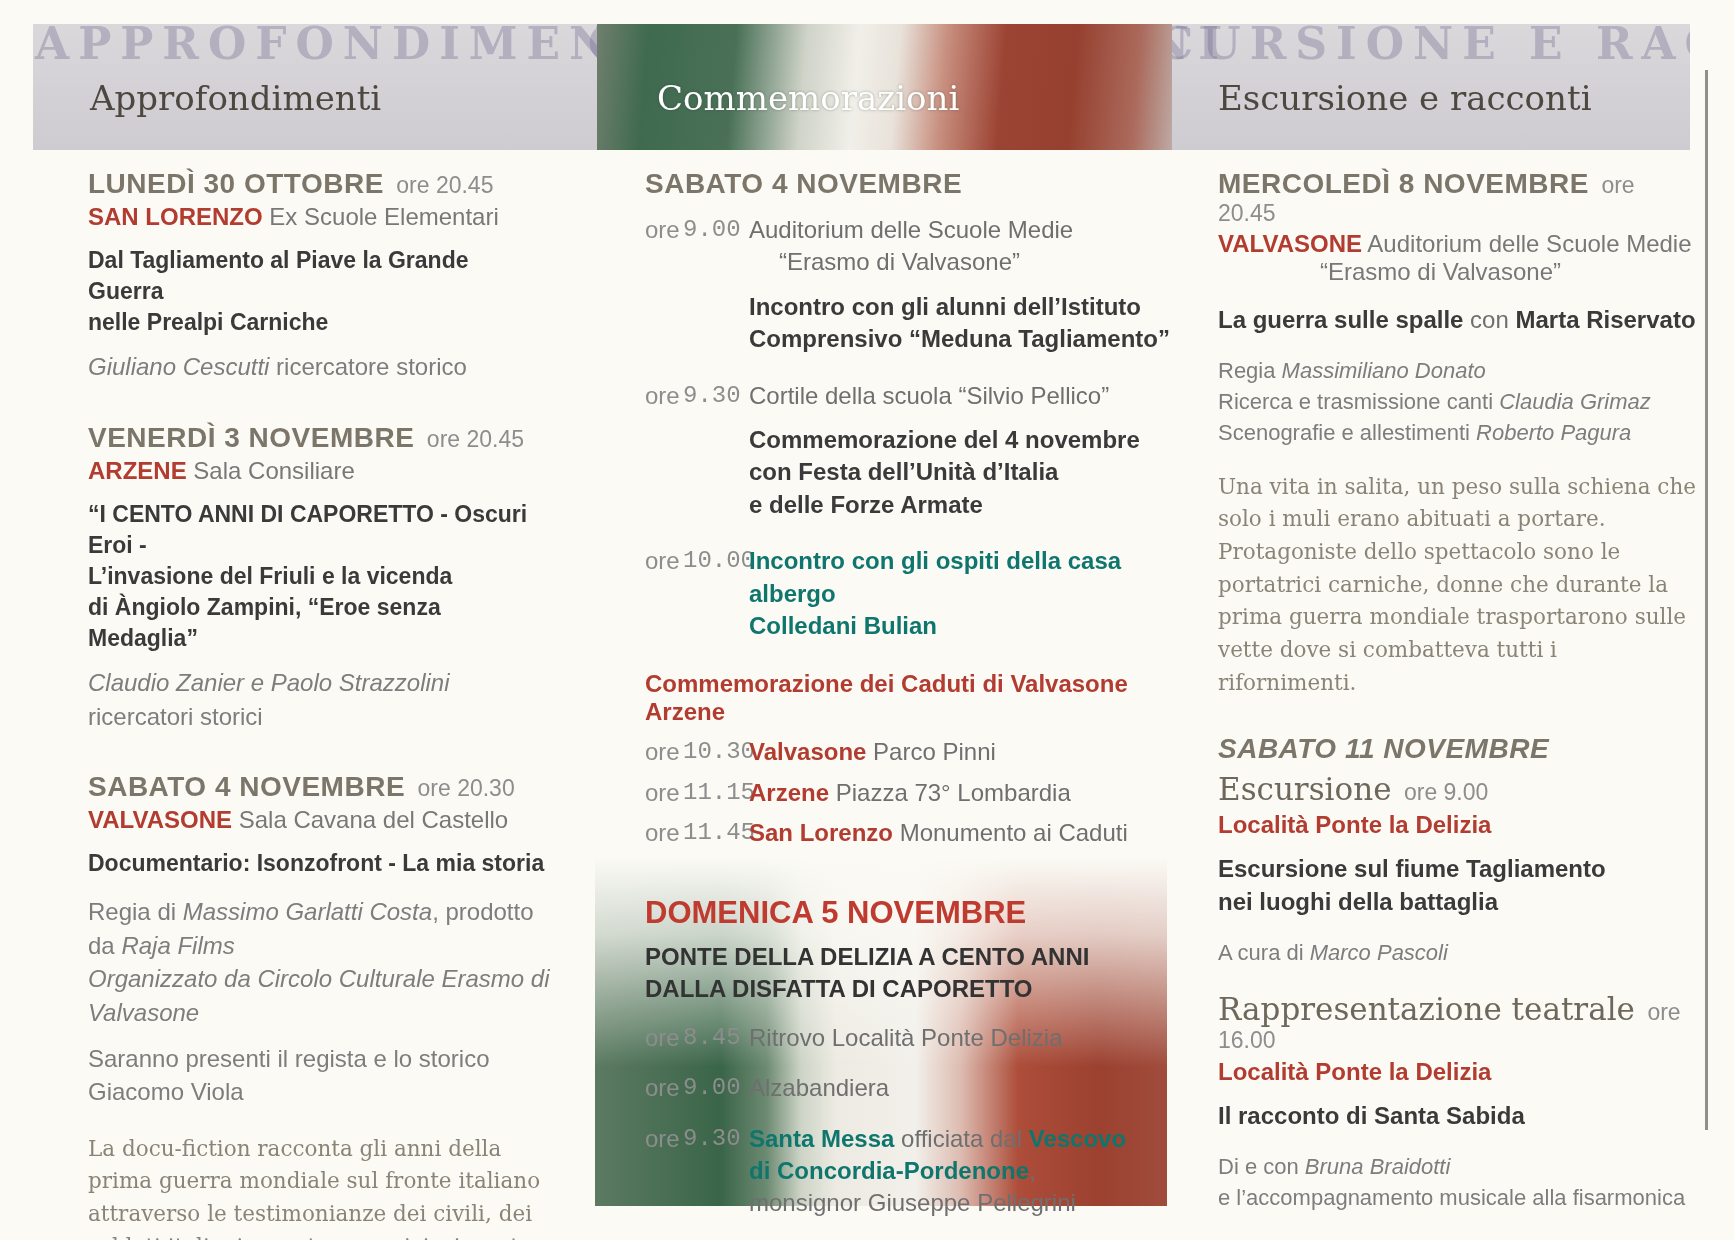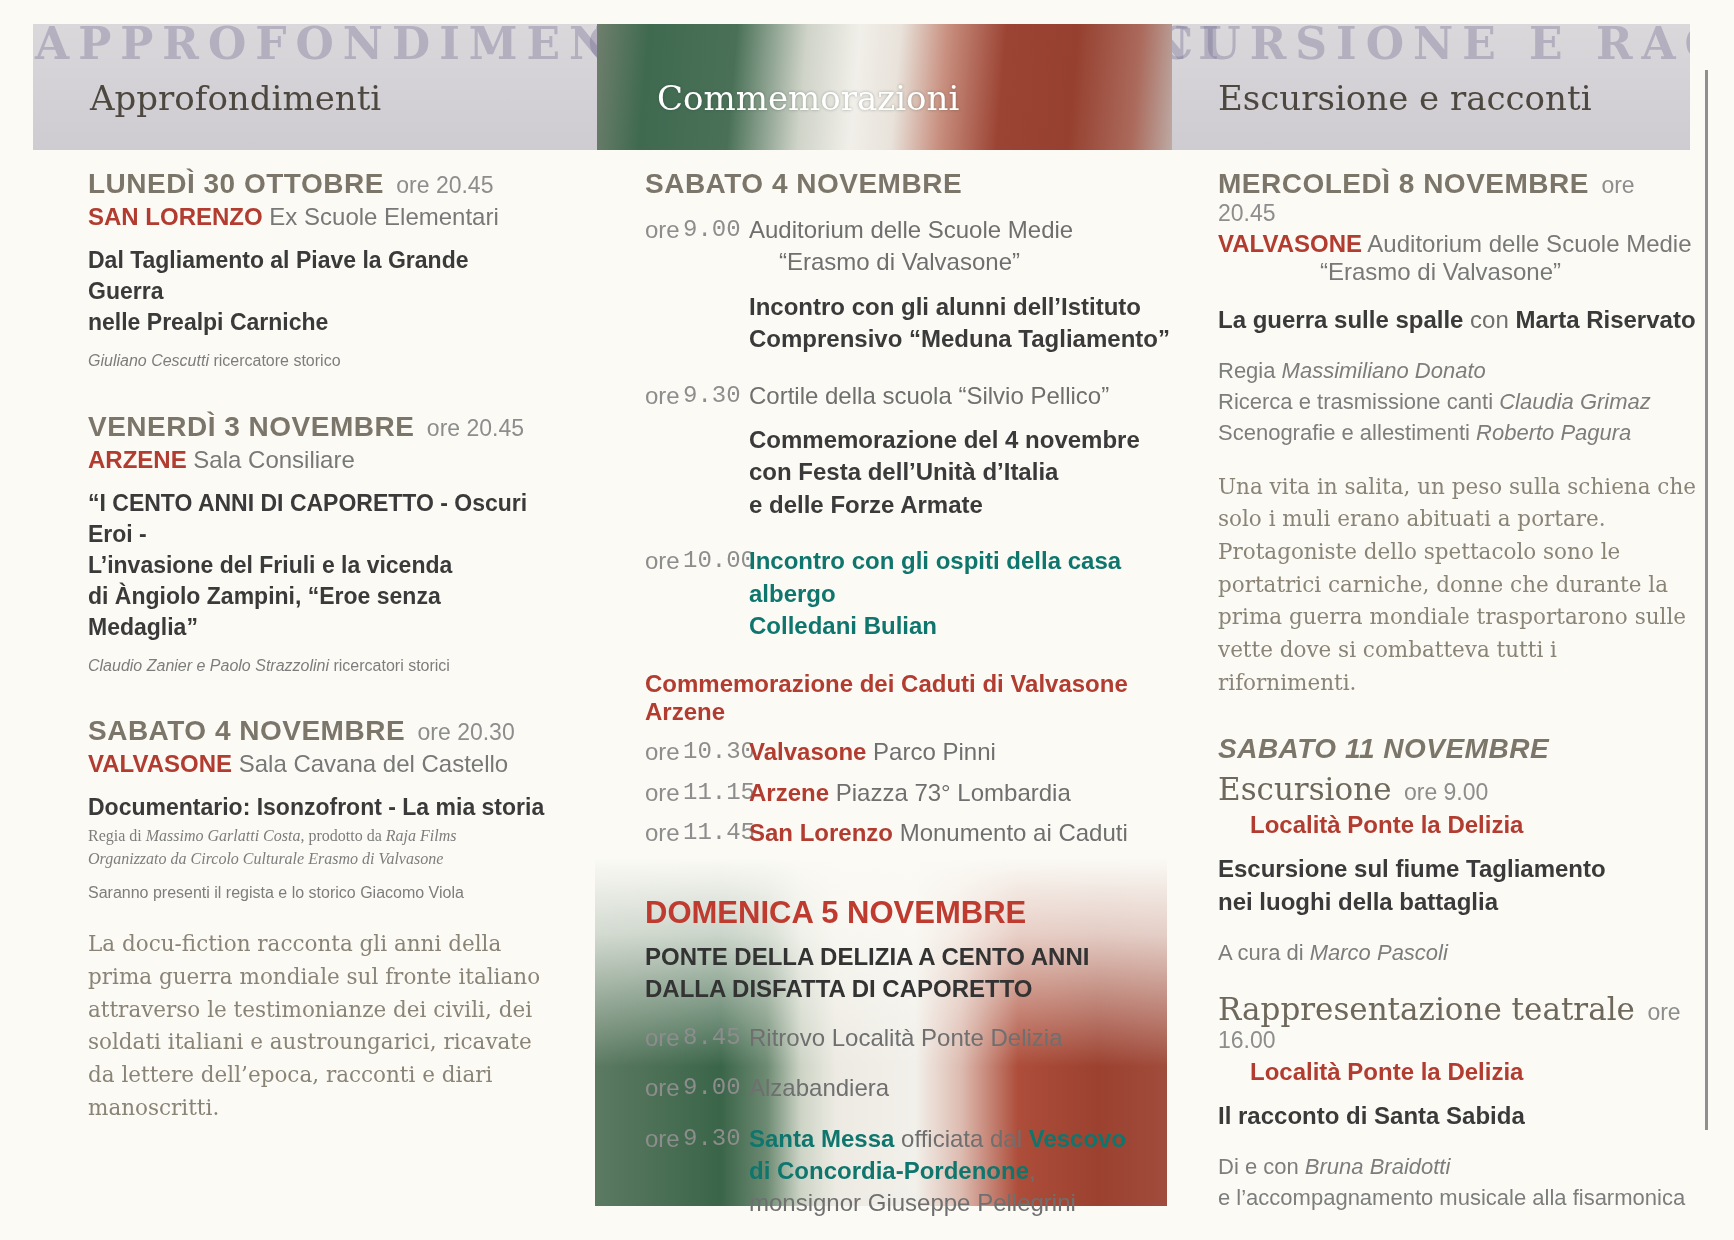--- a/index.html
+++ b/index.html
@@ -26,39 +26,39 @@
   .col{position:absolute;top:168px;z-index:1;}
   .col-left{left:88px;width:462px;}
   .col-mid{left:645px;width:528px;}
   .col-right{left:1218px;width:478px;}
   .ev{margin-bottom:38px;}
   .ev-date{font-size:28px;font-weight:bold;color:#7c766a;letter-spacing:.5px;}
   .ev-time{font-size:23px;color:#8d8d8d;margin-left:8px;}
   .ev-loc{margin-top:3px;font-size:24px;color:#787878;}
   .ev-place{color:#b23c30;font-weight:bold;}
   .ev-title{margin-top:14px;font-size:23px;font-weight:bold;color:#3a3a3a;line-height:1.35;}
-  .ev-credit{margin-top:12px;font-size:16px;color:#7d7d7d;line-height:1.4;}
+  .ev-credit{margin-top:12px;font-size:24px;color:#7d7d7d;line-height:1.4;}
   .it{font-style:italic;}
   .serif-par{font-family:"DejaVu Serif",serif;font-size:21.5px;line-height:1.52;color:#8a8477;}
   
   .m-head{font-size:28px;font-weight:bold;color:#7c766a;letter-spacing:.5px;}
   .row{display:flex;font-size:24px;color:#6f6f6f;line-height:1.35;margin-top:18px;}
   .ore{width:38px;flex:none;color:#8d8d8d;}
   .time{width:58px;flex:none;text-align:left;color:#8d8d8d;font-family:Liberation Mono, monospace;}
   .rc{flex:1;padding-left:8px;}
   .ind2{padding-left:30px;}
   .bold-block{padding-left:104px;margin-top:12px;font-size:24px;font-weight:bold;color:#3a3a3a;line-height:1.35;}
   .b{font-weight:bold;color:#0f766e;}
   .redb{font-weight:bold;color:#b23c30;}
   .red-head{margin-top:28px;font-size:24px;font-weight:bold;color:#b23c30;}
   .dom-head{margin-top:46px;font-size:31px;font-weight:bold;color:#bf3b2f;}
   .dom-sub{margin-top:10px;font-size:24px;font-weight:bold;color:#333;line-height:1.3;}
   
   .slab-h{font-family:"DejaVu Serif",serif;font-size:31px;color:#6e685c;}
-  .loc-red{margin-top:4px;font-size:24px;font-weight:bold;color:#b23c30;margin-left:32px;}
+  .loc-red{margin-top:4px;font-size:24px;font-weight:bold;color:#b23c30;}
   .r-bold{margin-top:14px;font-size:24px;font-weight:bold;color:#3a3a3a;line-height:1.35;}
   .r-credit{margin-top:20px;font-size:22px;color:#7d7d7d;line-height:1.4;}
   .gap-lg{margin-top:34px;font-style:italic;} .gap-md{margin-top:22px;}
   .scan-line{position:absolute;left:1705px;top:70px;width:3px;height:1060px;background:rgba(55,55,58,.55);}
 </style>
 </head>
 <body>
 
 <div class="page">
 
@@ -118,21 +118,21 @@
         <span class="ev-date">SABATO 4 NOVEMBRE</span>
         <span class="ev-time">ore 20.30</span>
       </div>
       <div class="ev-loc">
         <span class="ev-place">VALVASONE</span>
         <span>Sala Cavana del Castello</span>
       </div>
       <div class="ev-title">
         <div>Documentario: Isonzofront - La mia storia</div>
       </div>
-      <div class="ev-credit" style="margin-top:2px;font-family:Liberation Serif, serif;">
+      <div class="ev-credit" style="margin-top:16px;">
         <span>Regia di </span><span class="it">Massimo Garlatti Costa</span><span>, prodotto da </span><span class="it">Raja Films</span>
         <div class="it">Organizzato da Circolo Culturale Erasmo di Valvasone</div>
       </div>
       <div class="ev-credit">Saranno presenti il regista e lo storico Giacomo Viola</div>
     </div>
 
     <div class="serif-par">La docu-fiction racconta gli anni della prima guerra mondiale sul fronte italiano attraverso le testimonianze dei civili, dei soldati italiani e austroungarici, ricavate da lettere dell’epoca, racconti e diari manoscritti.</div>
 
   </div>
 

